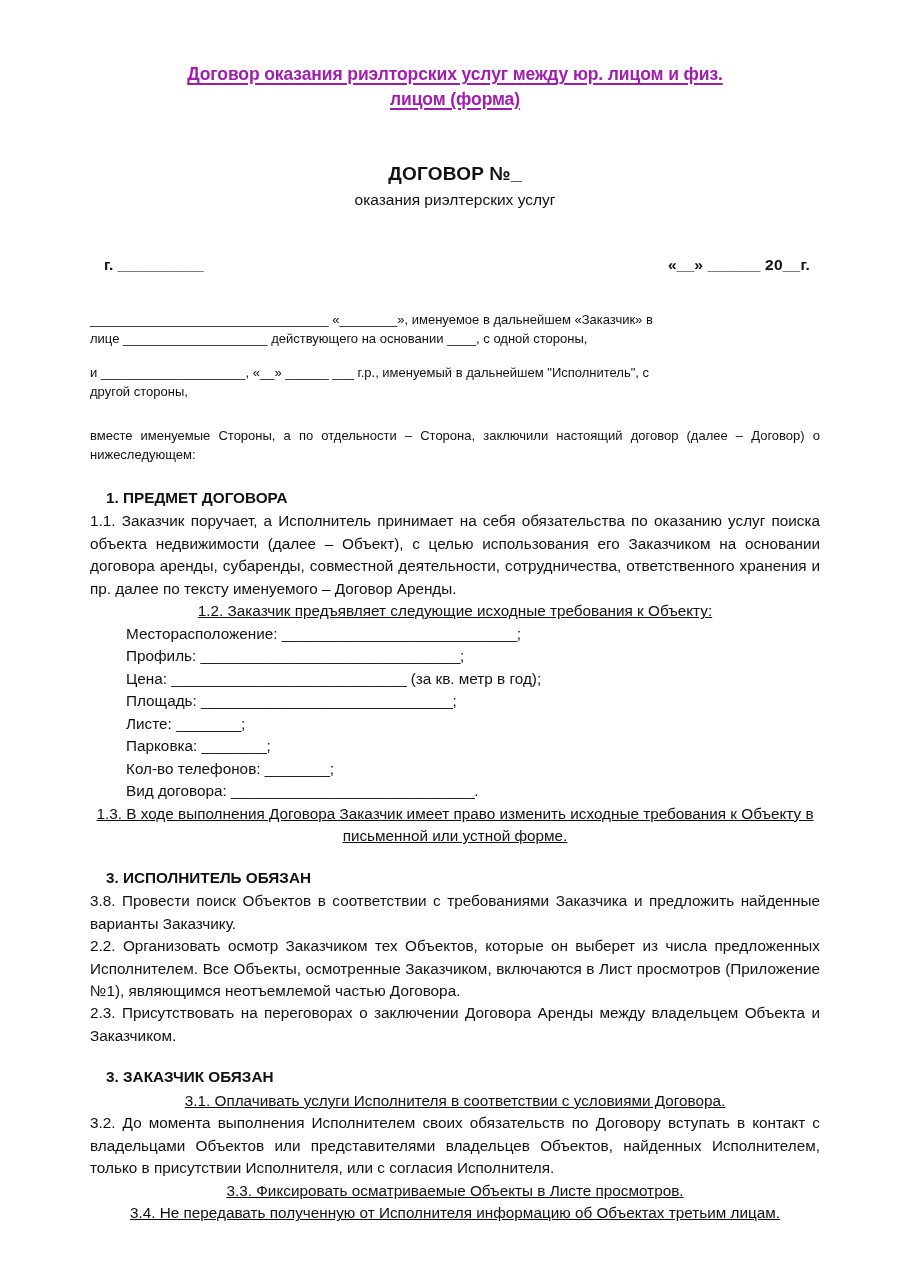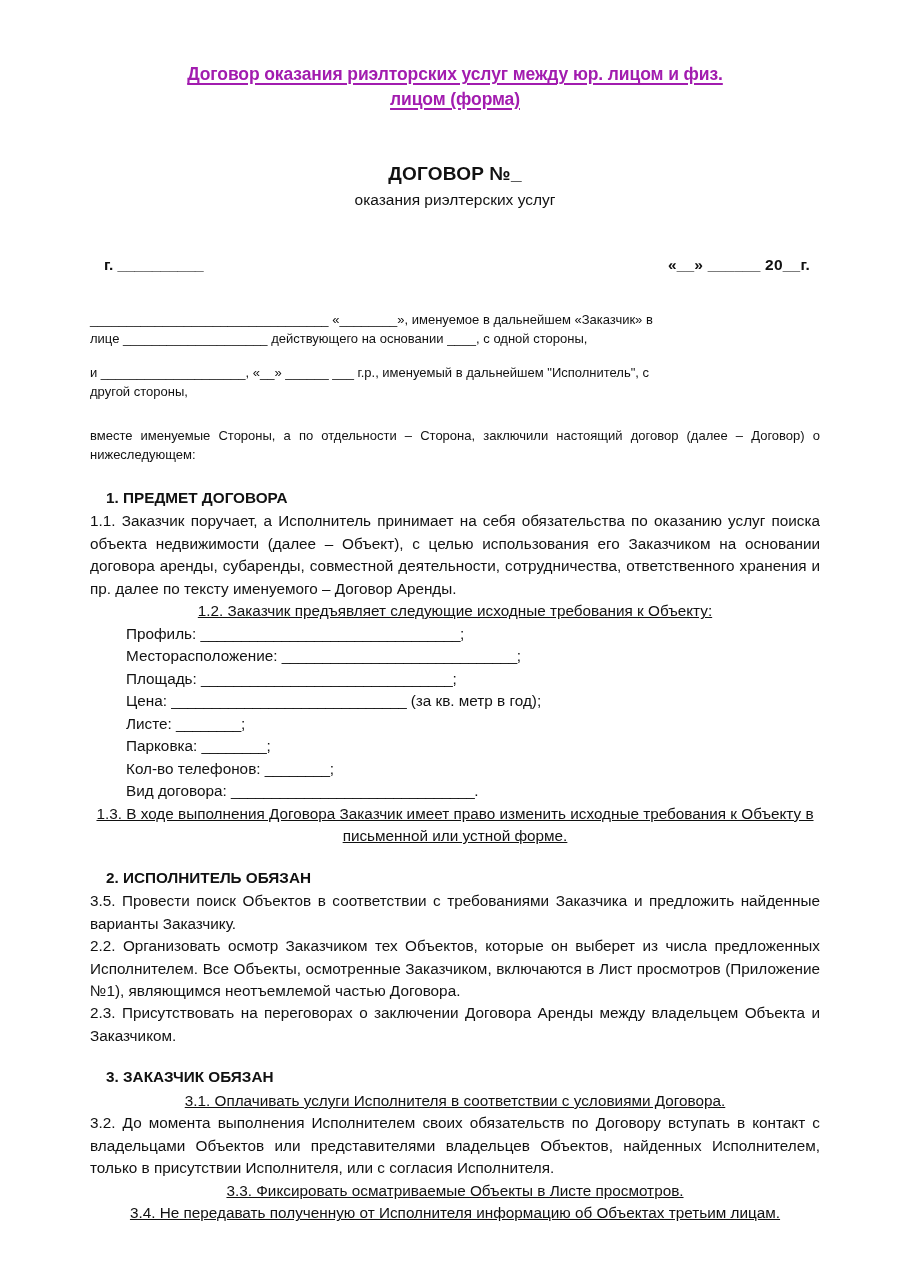--- a/index.html
+++ b/index.html
@@ -148,35 +148,35 @@
     <p class="gap-md">вместе именуемые Стороны, а по отдельности – Сторона, заключили настоящий договор (далее – Договор) о нижеследующем:</p>
   </div>
 
   <div class="body-text">
 
     <div class="section">
       <div class="section-heading">1. ПРЕДМЕТ ДОГОВОРА</div>
       <p class="clause">1.1. Заказчик поручает, а Исполнитель принимает на себя обязательства по оказанию услуг поиска объекта недвижимости (далее – Объект), с целью использования его Заказчиком на основании договора аренды, субаренды, совместной деятельности, сотрудничества, ответственного хранения и пр. далее по тексту именуемого – Договор Аренды.</p>
       <p class="clause noj">1.2. Заказчик предъявляет следующие исходные требования к Объекту:</p>
       <ul class="field-list">
+        <li><span>Месторасположение:</span> <span class="u">_____________________________</span><span>;</span></li>
         <li><span>Профиль:</span> <span class="u">________________________________</span><span>;</span></li>
-        <li><span>Месторасположение:</span> <span class="u">_____________________________</span><span>;</span></li>
+        <li><span>Цена:</span> <span class="u">_____________________________</span><span> (за кв. метр в год);</span></li>
         <li><span>Площадь:</span> <span class="u">_______________________________</span><span>;</span></li>
-        <li><span>Цена:</span> <span class="u">_____________________________</span><span> (за кв. метр в год);</span></li>
         <li><span>Листе:</span> <span class="u">________</span><span>;</span></li>
         <li><span>Парковка:</span> <span class="u">________</span><span>;</span></li>
         <li><span>Кол-во телефонов:</span> <span class="u">________</span><span>;</span></li>
         <li><span>Вид договора:</span> <span class="u">______________________________</span><span>.</span></li>
       </ul>
       <p class="clause noj">1.3. В ходе выполнения Договора Заказчик имеет право изменить исходные требования к Объекту в письменной или устной форме.</p>
     </div>
 
     <div class="section">
-      <div class="section-heading">2. ИСПОЛНИТЕЛЬ ОБЯЗАН</div>
-      <p class="clause">3.5. Провести поиск Объектов в соответствии с требованиями Заказчика и предложить найденные варианты Заказчику.</p>
+      <div class="section-heading">3. ИСПОЛНИТЕЛЬ ОБЯЗАН</div>
+      <p class="clause">3.8. Провести поиск Объектов в соответствии с требованиями Заказчика и предложить найденные варианты Заказчику.</p>
       <p class="clause">2.2. Организовать осмотр Заказчиком тех Объектов, которые он выберет из числа предложенных Исполнителем. Все Объекты, осмотренные Заказчиком, включаются в Лист просмотров (Приложение №1), являющимся неотъемлемой частью Договора.</p>
       <p class="clause">2.3. Присутствовать на переговорах о заключении Договора Аренды между владельцем Объекта и Заказчиком.</p>
     </div>
 
     <div class="section">
       <div class="section-heading">3. ЗАКАЗЧИК ОБЯЗАН</div>
       <p class="clause noj">3.1. Оплачивать услуги Исполнителя в соответствии с условиями Договора.</p>
       <p class="clause">3.2. До момента выполнения Исполнителем своих обязательств по Договору вступать в контакт с владельцами Объектов или представителями владельцев Объектов, найденных Исполнителем, только в присутствии Исполнителя, или с согласия Исполнителя.</p>
       <p class="clause noj">3.3. Фиксировать осматриваемые Объекты в Листе просмотров.</p>
       <p class="clause noj">3.4. Не передавать полученную от Исполнителя информацию об Объектах третьим лицам.</p>

